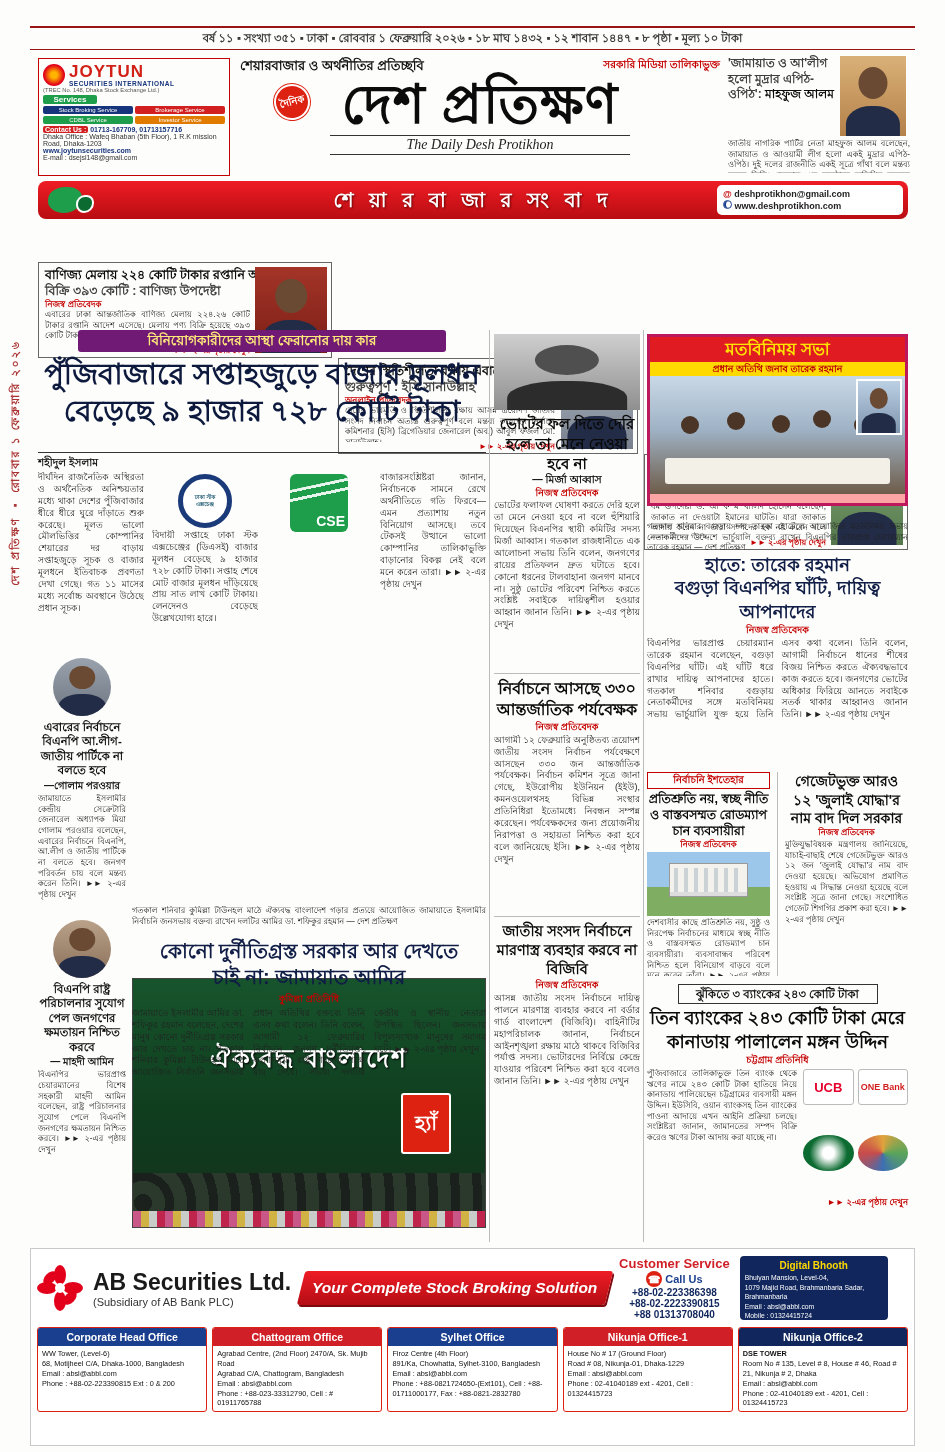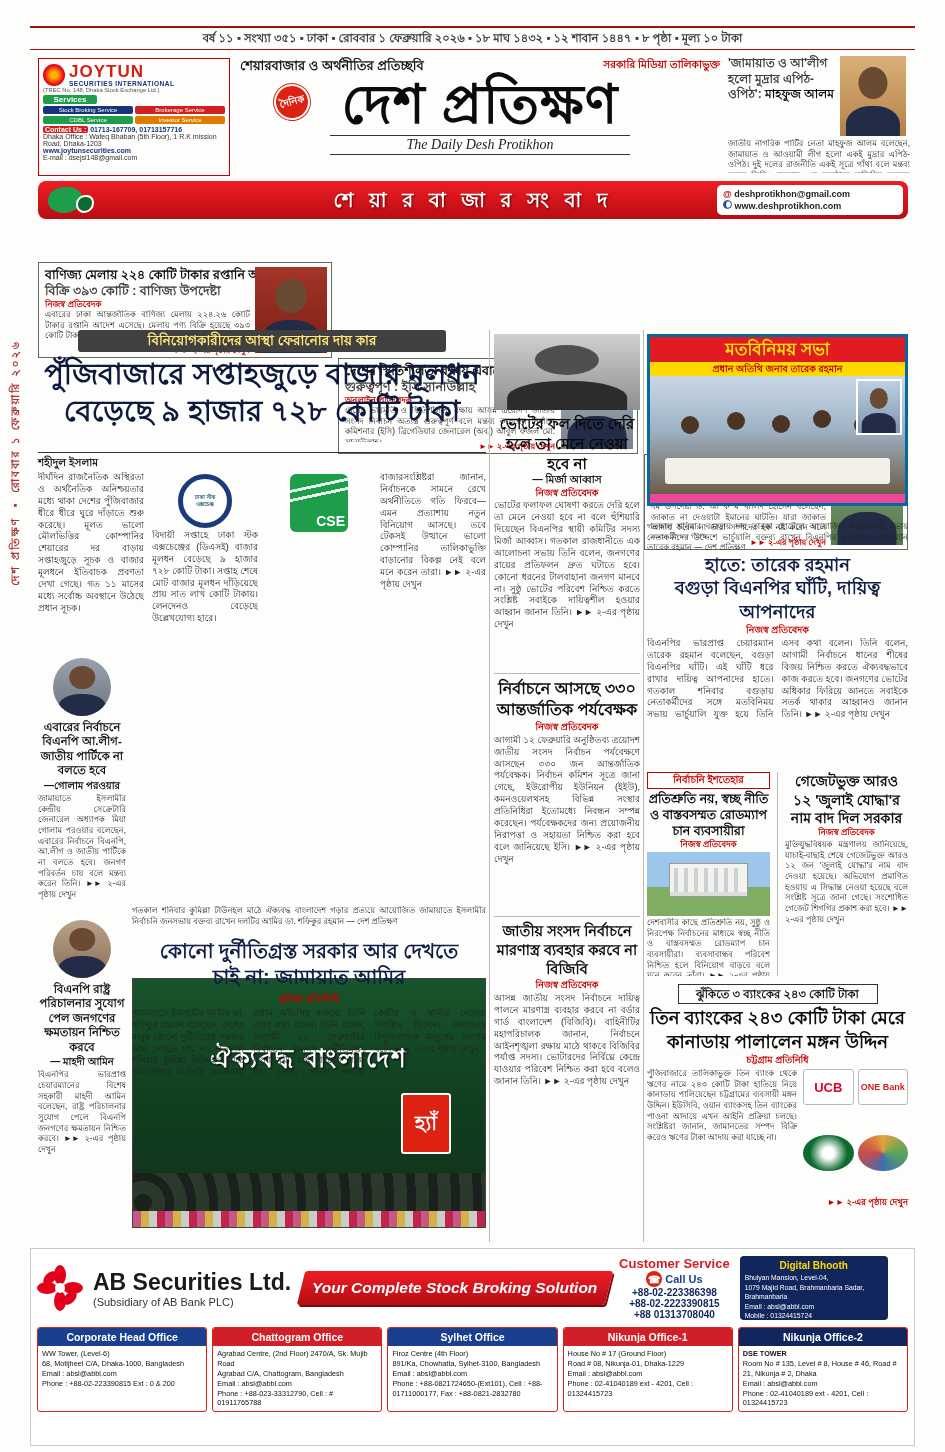--- a/index.html
+++ b/index.html
@@ -46,21 +46,21 @@
   .red-banner .title { color:#fff; font-size:20px; font-weight:900; letter-spacing:5px; text-shadow:1px 1px 2px #600; }
   .banner-contact { position:absolute; right:5px; top:4px; bottom:4px; width:186px; background:#fff;
                     border-radius:5px; font-size:9px; font-weight:bold; color:#222; padding:2px 6px;
                     display:flex; flex-direction:column; justify-content:center; gap:1px; }
   .blob { position:absolute; border-radius:50% 40% 55% 45%; }
   
   .brief { border:1px solid #666; padding:5px 6px; position:relative; }
   .brief .htxt { font-size:12.5px; line-height:1.25; }
   .brief-photo { position:absolute; right:4px; top:4px; bottom:4px; width:72px; }
   
-  .kicker { background:#404040; color:#ffe97a; font-weight:bold; font-size:13.5px; text-align:center;
+  .kicker { background:#701a75; color:#ffe97a; font-weight:bold; font-size:13.5px; text-align:center;
             padding:2.5px 0; border-radius:3px; }
   .lead-headline { font-size:29px; line-height:1.28; text-align:center; font-weight:900; color:#0d1a3e; }
   .lead-cols { display:flex; gap:8px; }
   .lead-col { flex:1; }
   .dse-logo { width:54px; height:54px; border-radius:50%; border:5px solid #1b3a7a; background:#fff;
               margin:2px auto; display:flex; align-items:center; justify-content:center; text-align:center;
               font-size:5.5px; font-weight:bold; color:#14536b; padding:3px; }
   .cse-logo { width:58px; height:58px; border-radius:6px; background:#1e9e4a; margin:2px auto; position:relative;
               overflow:hidden; color:#fff; font-weight:900; font-size:14px; display:flex; align-items:flex-end; justify-content:flex-end; padding:3px; }
   .cse-logo::before { content:""; position:absolute; left:-10%; top:18%; width:120%; height:30%;
@@ -68,21 +68,21 @@
   
   .rally { background:linear-gradient(180deg,#17542c 0%,#0f3d1e 55%,#15301c 100%); position:relative; overflow:hidden; border:1px solid #444; }
   .rally .stage-text { position:absolute; top:26%; width:100%; text-align:center; color:#fff;
                        font-size:25px; font-weight:900; text-shadow:1px 1px 2px #000; letter-spacing:2px; }
   .rally .sign { position:absolute; right:34px; top:46%; background:#d21; color:#fff; font-weight:900;
                  font-size:20px; padding:16px 12px; border:2px solid #fff; border-radius:3px; }
   .rally .flowers { position:absolute; bottom:0; width:100%; height:16px;
                  background:repeating-linear-gradient(90deg,#e85d9a 0 8px,#f2c94c 8px 16px,#e8e8e8 16px 24px,#d25 24px 32px); opacity:.85; }
   .rally .crowd { position:absolute; bottom:14px; width:100%; height:40px;
                  background:repeating-radial-gradient(circle at 10px 30px,#1c1c1c 0 9px,#303a30 9px 22px); opacity:.8; }
-  .matb { border:3px solid #0369a1; background:#ec4899; position:relative; overflow:hidden; }
+  .matb { border:3px solid #be185d; background:#fca5a5; position:relative; overflow:hidden; }
   .matb-head { background:#e01b22; color:#ffe400; font-weight:900; font-size:17px; text-align:center; padding:2px 0; }
   .matb-sub { background:#ffd900; color:#b00; font-weight:bold; font-size:9.5px; text-align:center; padding:1px 0; }
   .matb-photo { position:relative; height:118px; background:linear-gradient(180deg,#c9d8e6 0%,#9fb3c6 45%,#6e5c49 100%); overflow:hidden; }
   .matb-table { position:absolute; bottom:10px; left:6%; width:88%; height:26px; background:#f3f0e8; border-radius:3px; }
   .head-dot { position:absolute; width:18px; height:18px; border-radius:50%; background:#4a3526; }
   .inset-portrait { position:absolute; right:3px; top:3px; width:46px; height:56px; border:2px solid #fff; }
   .building-photo { background:linear-gradient(180deg,#9cc7ea 0 55%,#7fae62 55% 100%); position:relative; overflow:hidden; }
   .building-photo .bld { position:absolute; left:18%; bottom:30%; width:64%; height:52%; background:#f4f2ec;
                  border:1px solid #999; box-shadow:inset 0 -4px 0 #ddd; }
   .building-photo .bld::before { content:""; position:absolute; inset:4px;

